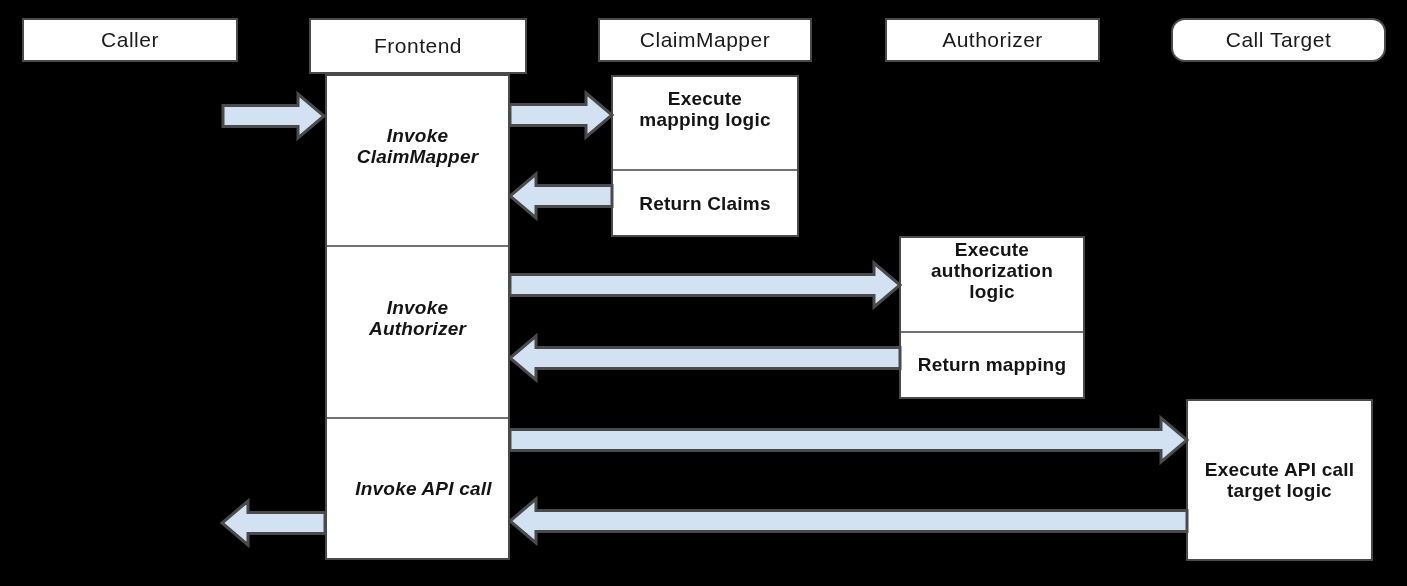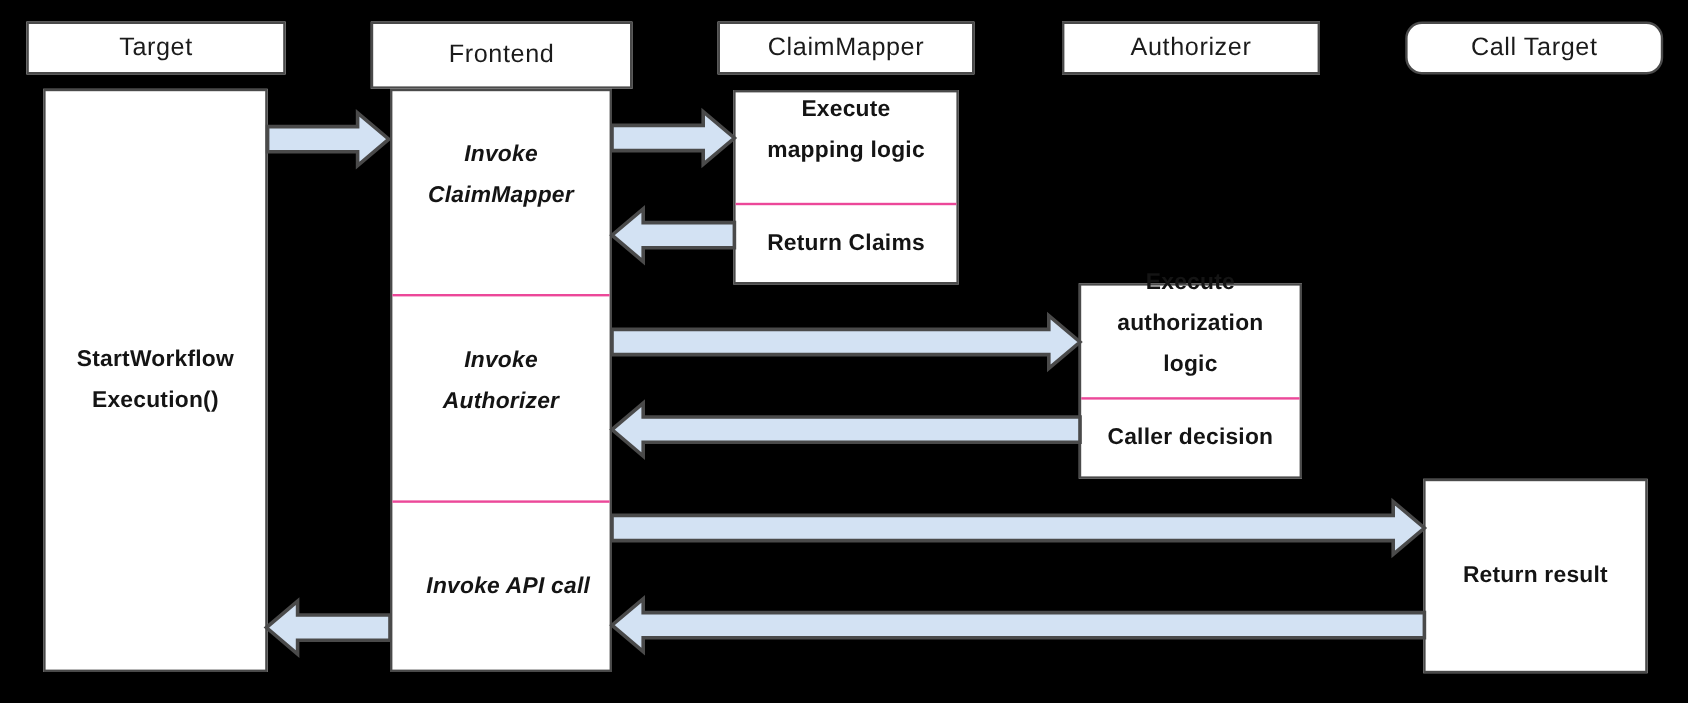--- a/index.html
+++ b/index.html
@@ -36,78 +36,75 @@
     display: flex;
     flex-direction: column;
   }
   .cell {
     display: flex;
     align-items: center;
     justify-content: center;
     text-align: center;
     font-size: 19px;
     font-weight: 700;
-    line-height: 34px;
+    line-height: 21px;
     color: #141414;
     white-space: pre-line;
     letter-spacing: 0.2px;
     min-height: 0;
   }
   .cell + .cell {
-    border-top: 2px solid #ec4899;
+    border-top: 2px solid #737373;
     margin-top: 28px;
   }
   .arrow-svg {
     position: absolute;
     overflow: visible;
   }
 </style>
 </head>
 <body>
 
 <div id="diagram" style="background: rgb(0, 0, 0); width: 1407px; height: 586px;">
     <div class="lane-header" style="left: 22px; top: 18px; width: 216px; height: 44px;">
-      <span>Target</span>
+      <span>Caller</span>
     </div>
     <div class="lane-header" style="left: 309px; top: 18px; width: 218px; height: 56px; text-align: center;">
       <span>Frontend</span>
     </div>
     <div class="lane-header" style="left: 598px; top: 18px; width: 214px; height: 44px;">
       <span>ClaimMapper</span>
     </div>
     <div class="lane-header" style="left: 885px; top: 18px; width: 215px; height: 44px;">
       <span>Authorizer</span>
     </div>
     <div class="lane-header" style="left: 1171px; top: 18px; width: 215px; height: 44px; border-radius: 14px;">
       <span>Call Target</span>
-    </div>
-    <div class="activation" style="left: 36px; top: 74px; width: 187px; height: 486px;">
-      <div class="cell" style="flex: 486 0 0px;">StartWorkflow
-Execution()</div>
     </div>
     <div class="activation" style="left: 325px; top: 74px; width: 185px; height: 486px; font-style: italic;">
       <div class="cell" style="flex: 162 0 0px;">Invoke
 ClaimMapper</div>
       <div class="cell" style="flex: 164 0 0px;">Invoke
 Authorizer</div>
       <div class="cell" style="flex: 160 0 0px; padding-left: 12px;">Invoke API call</div>
     </div>
     <div class="activation" style="left: 611px; top: 75px; width: 188px; height: 162px;">
       <div class="cell" style="flex: 81 0 0px;">Execute
 mapping logic</div>
       <div class="cell" style="flex: 81 0 0px;">Return Claims</div>
     </div>
     <div class="activation" style="left: 899px; top: 236px; width: 186px; height: 163px;">
       <div class="cell" style="flex: 82 0 0px;">Execute
 authorization
 logic</div>
-      <div class="cell" style="flex: 81 0 0px;">Caller decision</div>
+      <div class="cell" style="flex: 81 0 0px;">Return mapping</div>
     </div>
     <div class="activation" style="left: 1186px; top: 399px; width: 187px; height: 162px;">
-      <div class="cell" style="flex: 82 0 0px;">Return result</div>
+      <div class="cell" style="flex: 80 0 0px;">Execute API call
+target logic</div>
     </div>
     <svg class="arrow-svg" width="107" height="50" style="left: 220px; top: 91px;">
       <polygon points="3,14.5 78,14.5 78,3 104,25 78,47 78,35.5 3,35.5" fill="#d3e2f3" stroke="#4a4a4a" stroke-width="3" stroke-linejoin="miter"></polygon>
     </svg>
     <svg class="arrow-svg" width="108" height="50" style="left: 507px; top: 90px;">
       <polygon points="3,14.5 79,14.5 79,3 105,25 79,47 79,35.5 3,35.5" fill="#d3e2f3" stroke="#4a4a4a" stroke-width="3" stroke-linejoin="miter"></polygon>
     </svg>
     <svg class="arrow-svg" width="108" height="50" style="left: 507px; top: 171px;">
       <polygon points="105,14.5 29,14.5 29,3 3,25 29,47 29,35.5 105,35.5" fill="#d3e2f3" stroke="#4a4a4a" stroke-width="3" stroke-linejoin="miter"></polygon>
     </svg>

